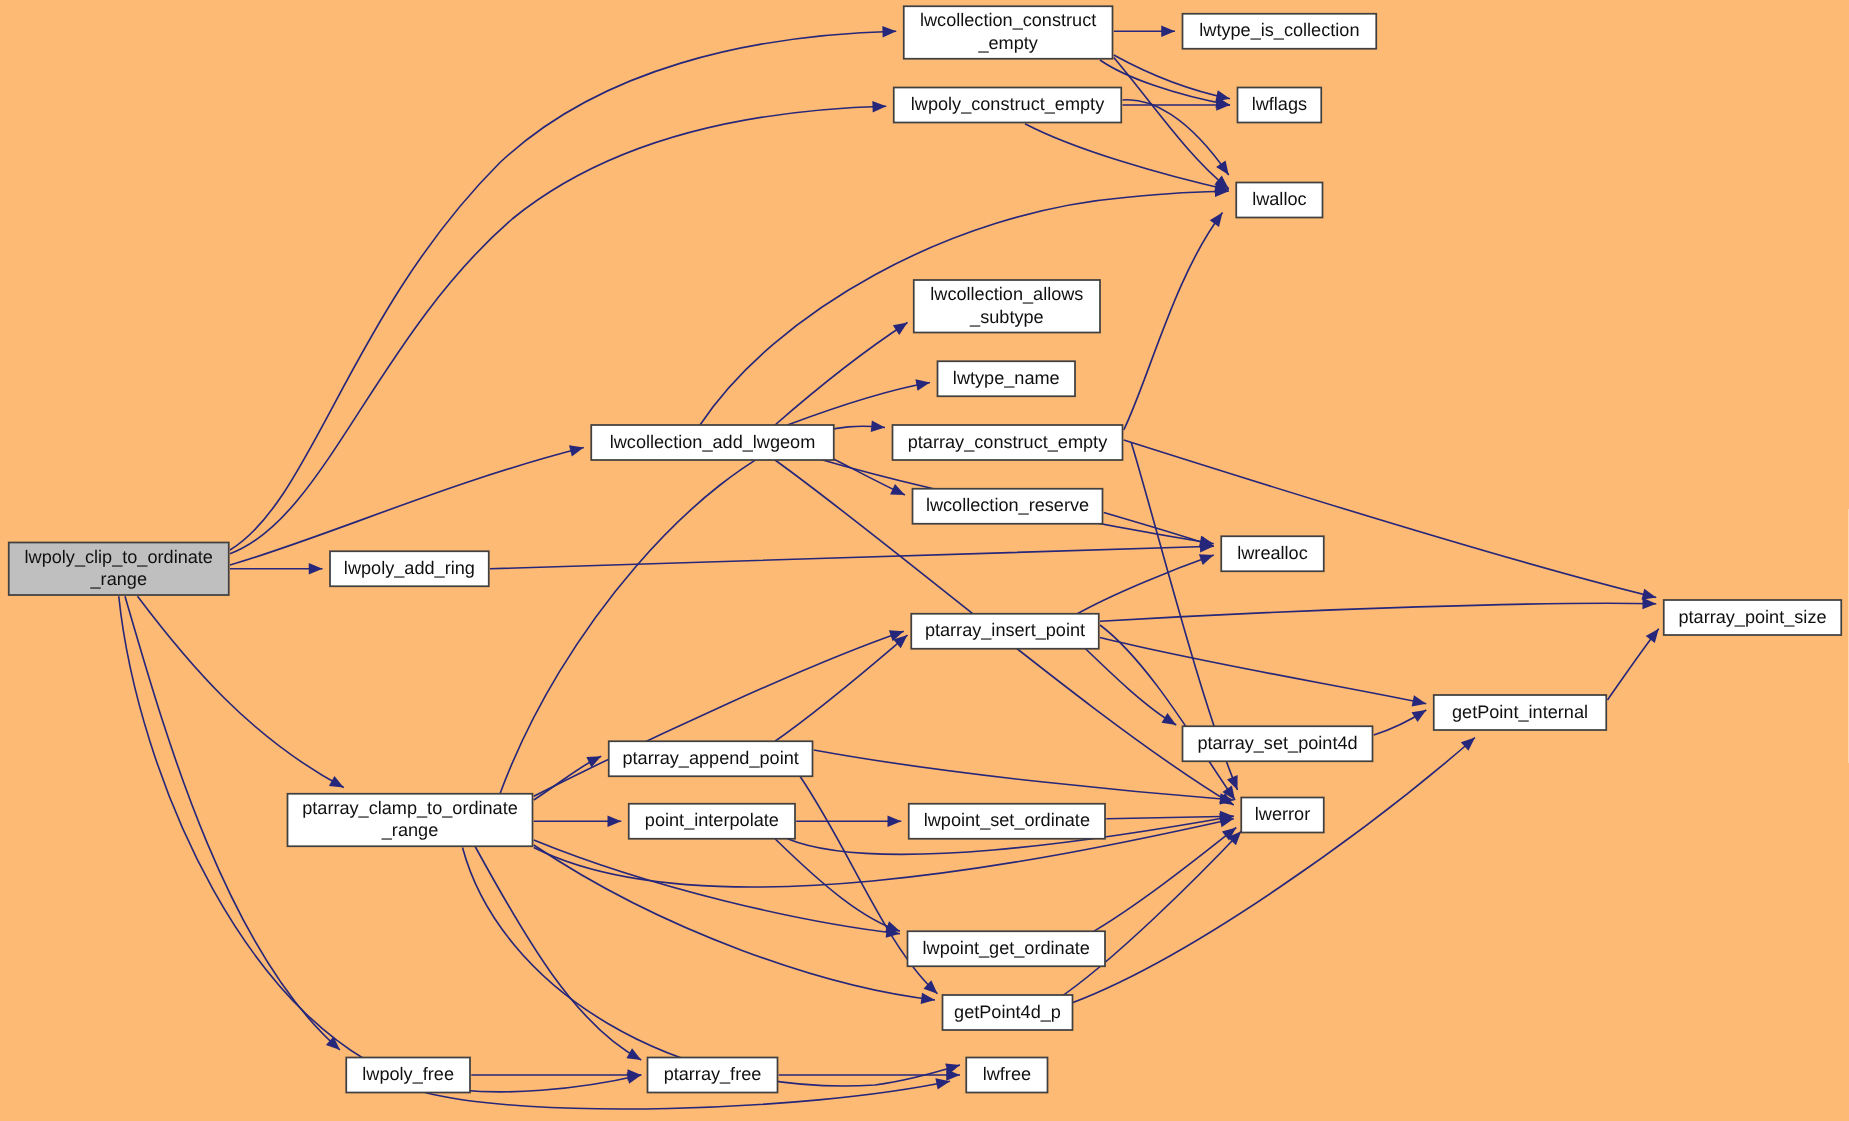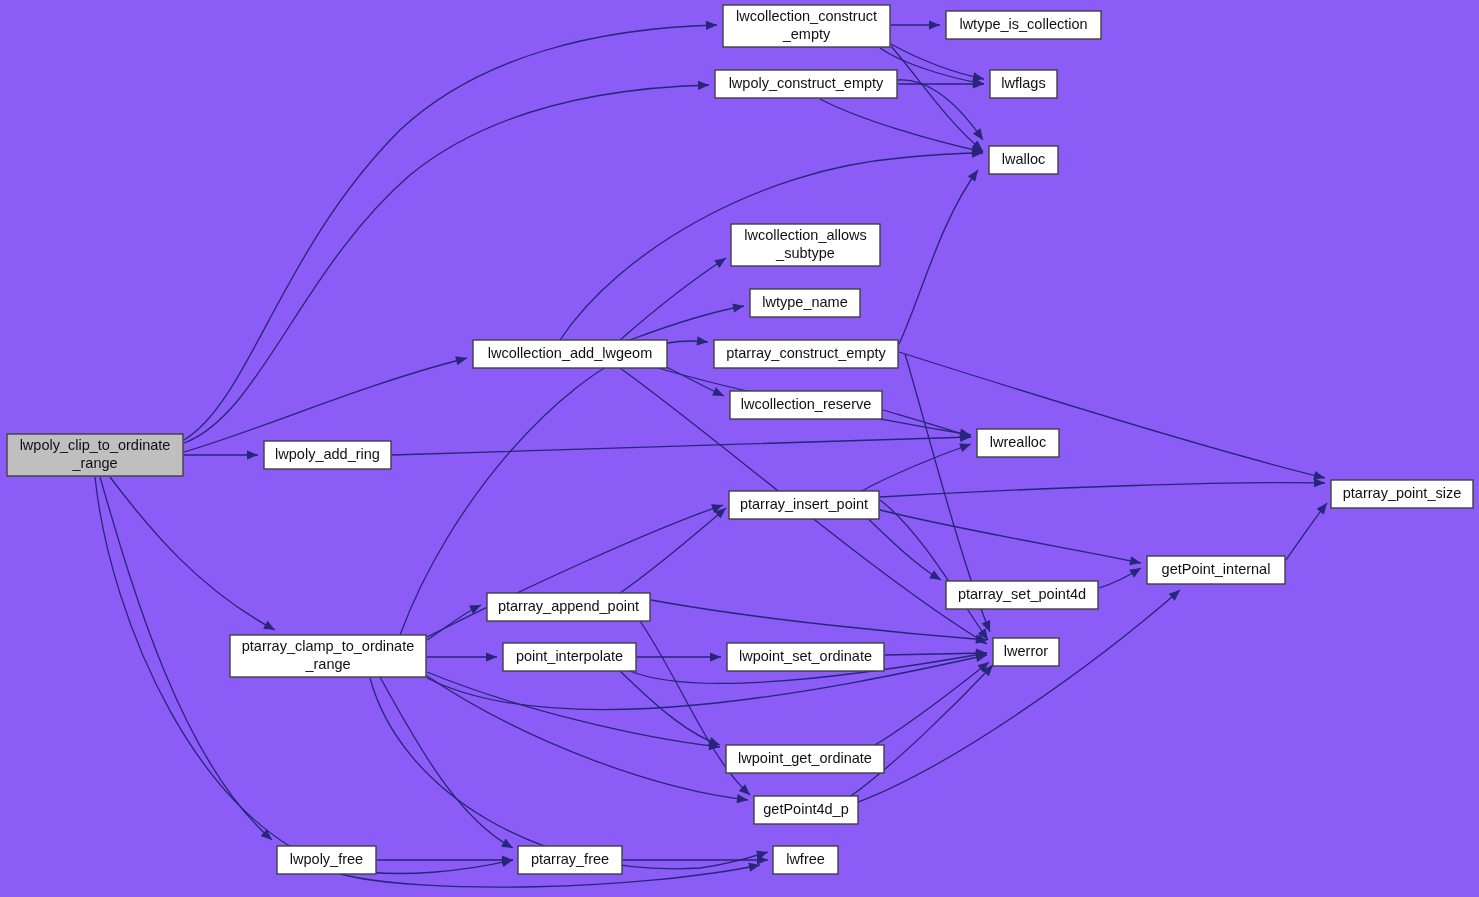--- a/index.html
+++ b/index.html
@@ -1,17 +1,17 @@
 <!DOCTYPE html>
 <html><head>
 <meta charset="utf-8">
 <style>
   html,body{margin:0;padding:0;background:#ffffff;}
   body{font-family:"Liberation Sans",sans-serif;}
-  #canvas{position:relative;width:1479px;height:897px;background:#8b5cf6;overflow:hidden;}
+  #canvas{position:relative;width:1479px;height:897px;background:#fdba74;overflow:hidden;}
   svg.graph{position:absolute;left:0;top:0;width:1479px;height:897px;}
   .edge{fill:none;stroke:#26267a;stroke-width:1.3px;}
   .arrow{fill:#26267a;stroke:none;}
   .node rect{fill:#ffffff;stroke:#404040;stroke-width:1.4px;}
   .node.root rect{fill:#bfbfbf;stroke:#404040;}
   .node text{font-family:"Liberation Sans",sans-serif;font-size:14.5px;fill:#101010;text-anchor:middle;dominant-baseline:middle;}
 </style>
 </head>
 <body>
 

